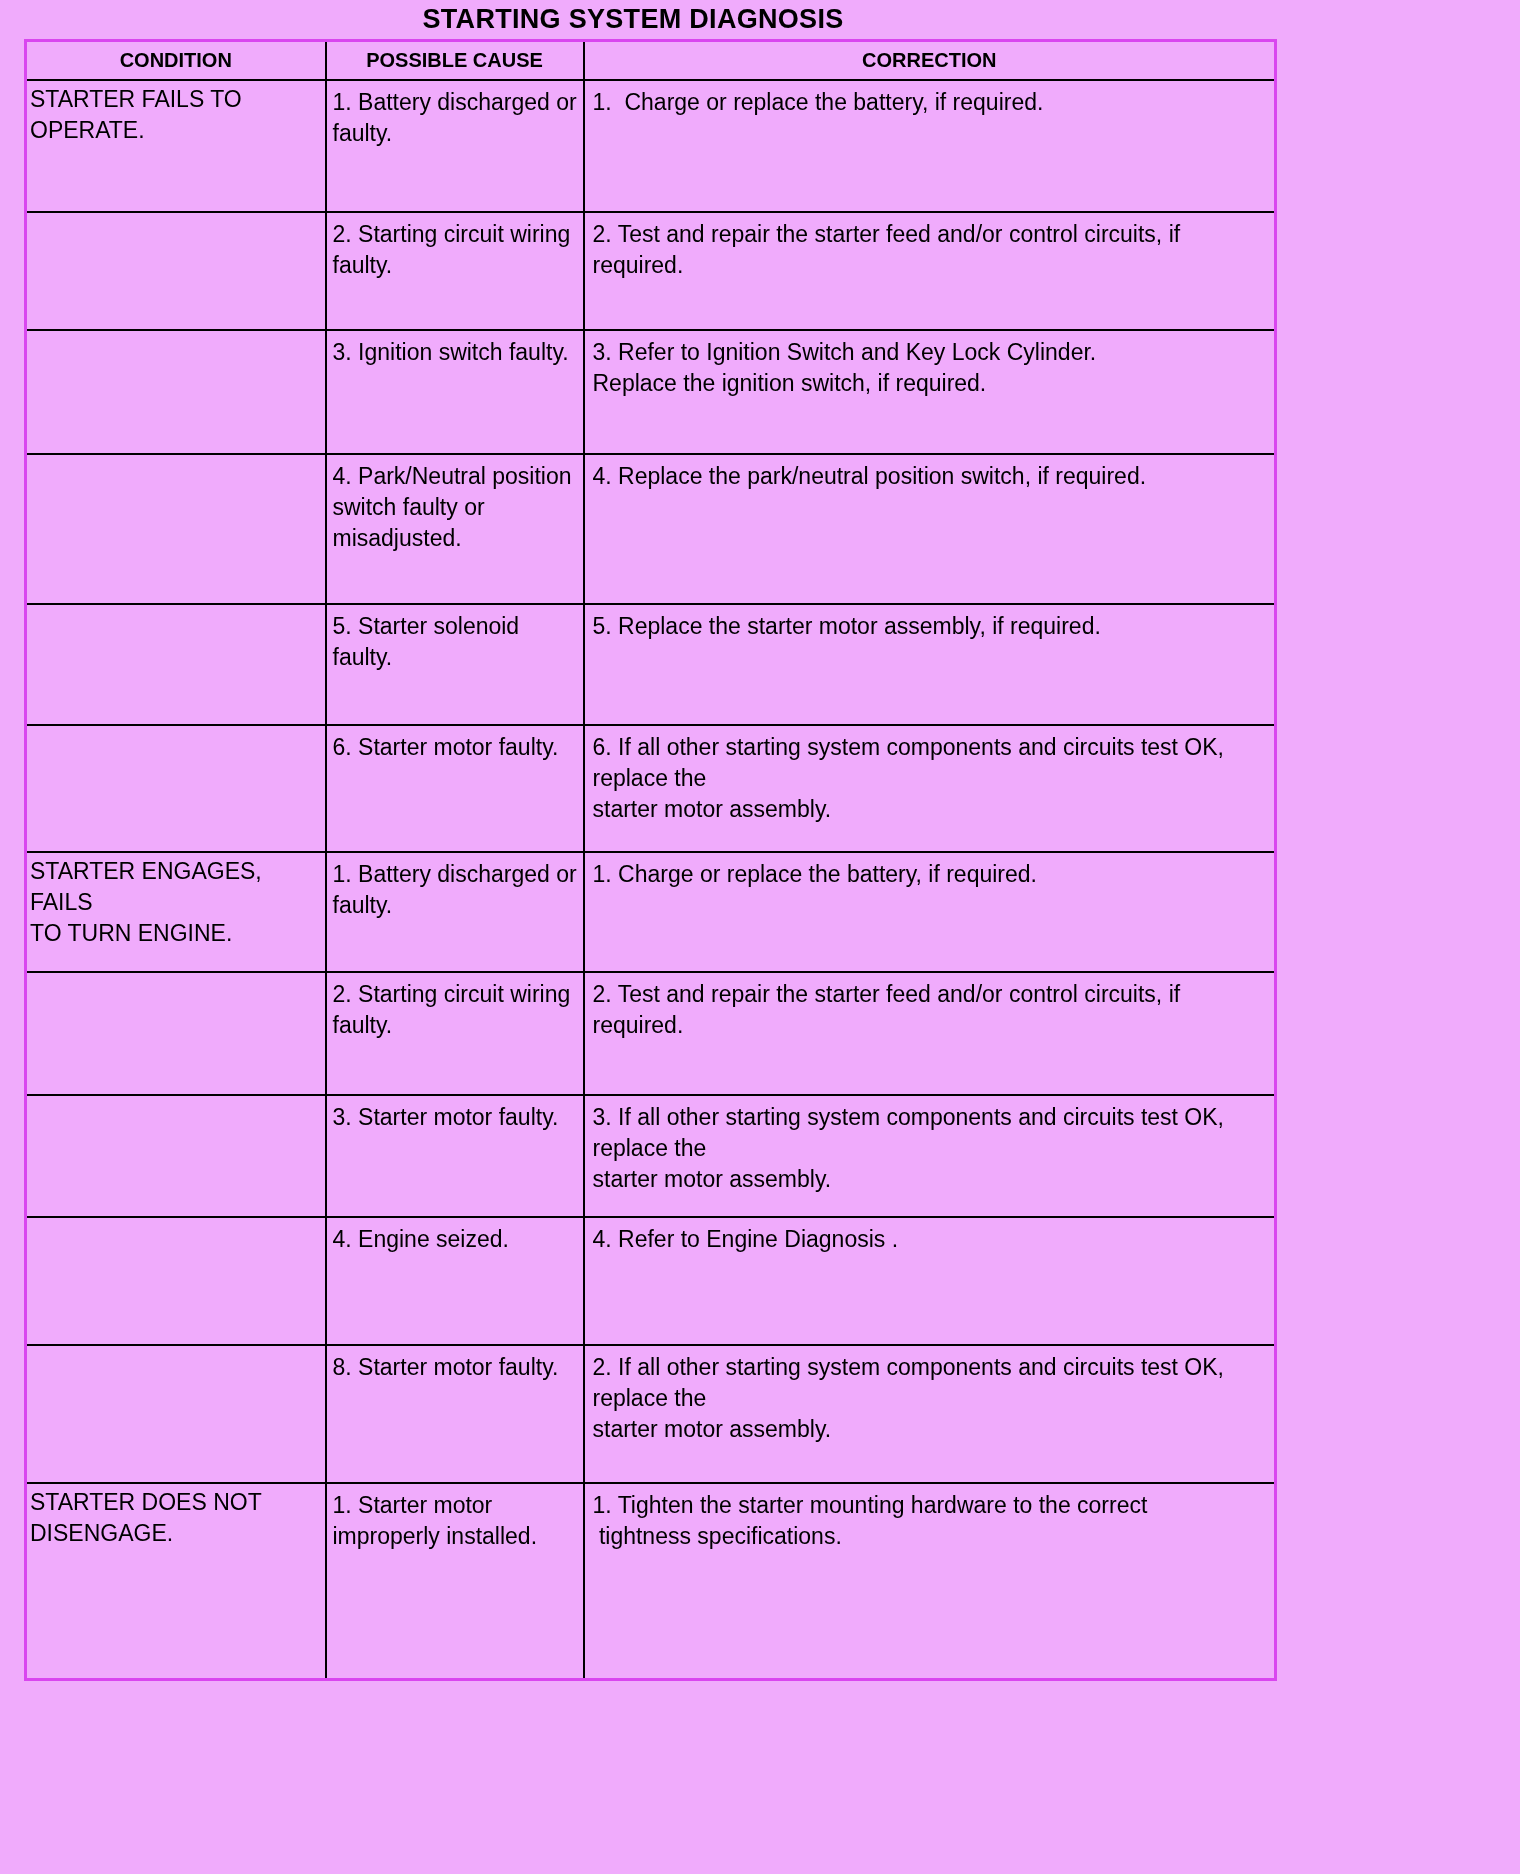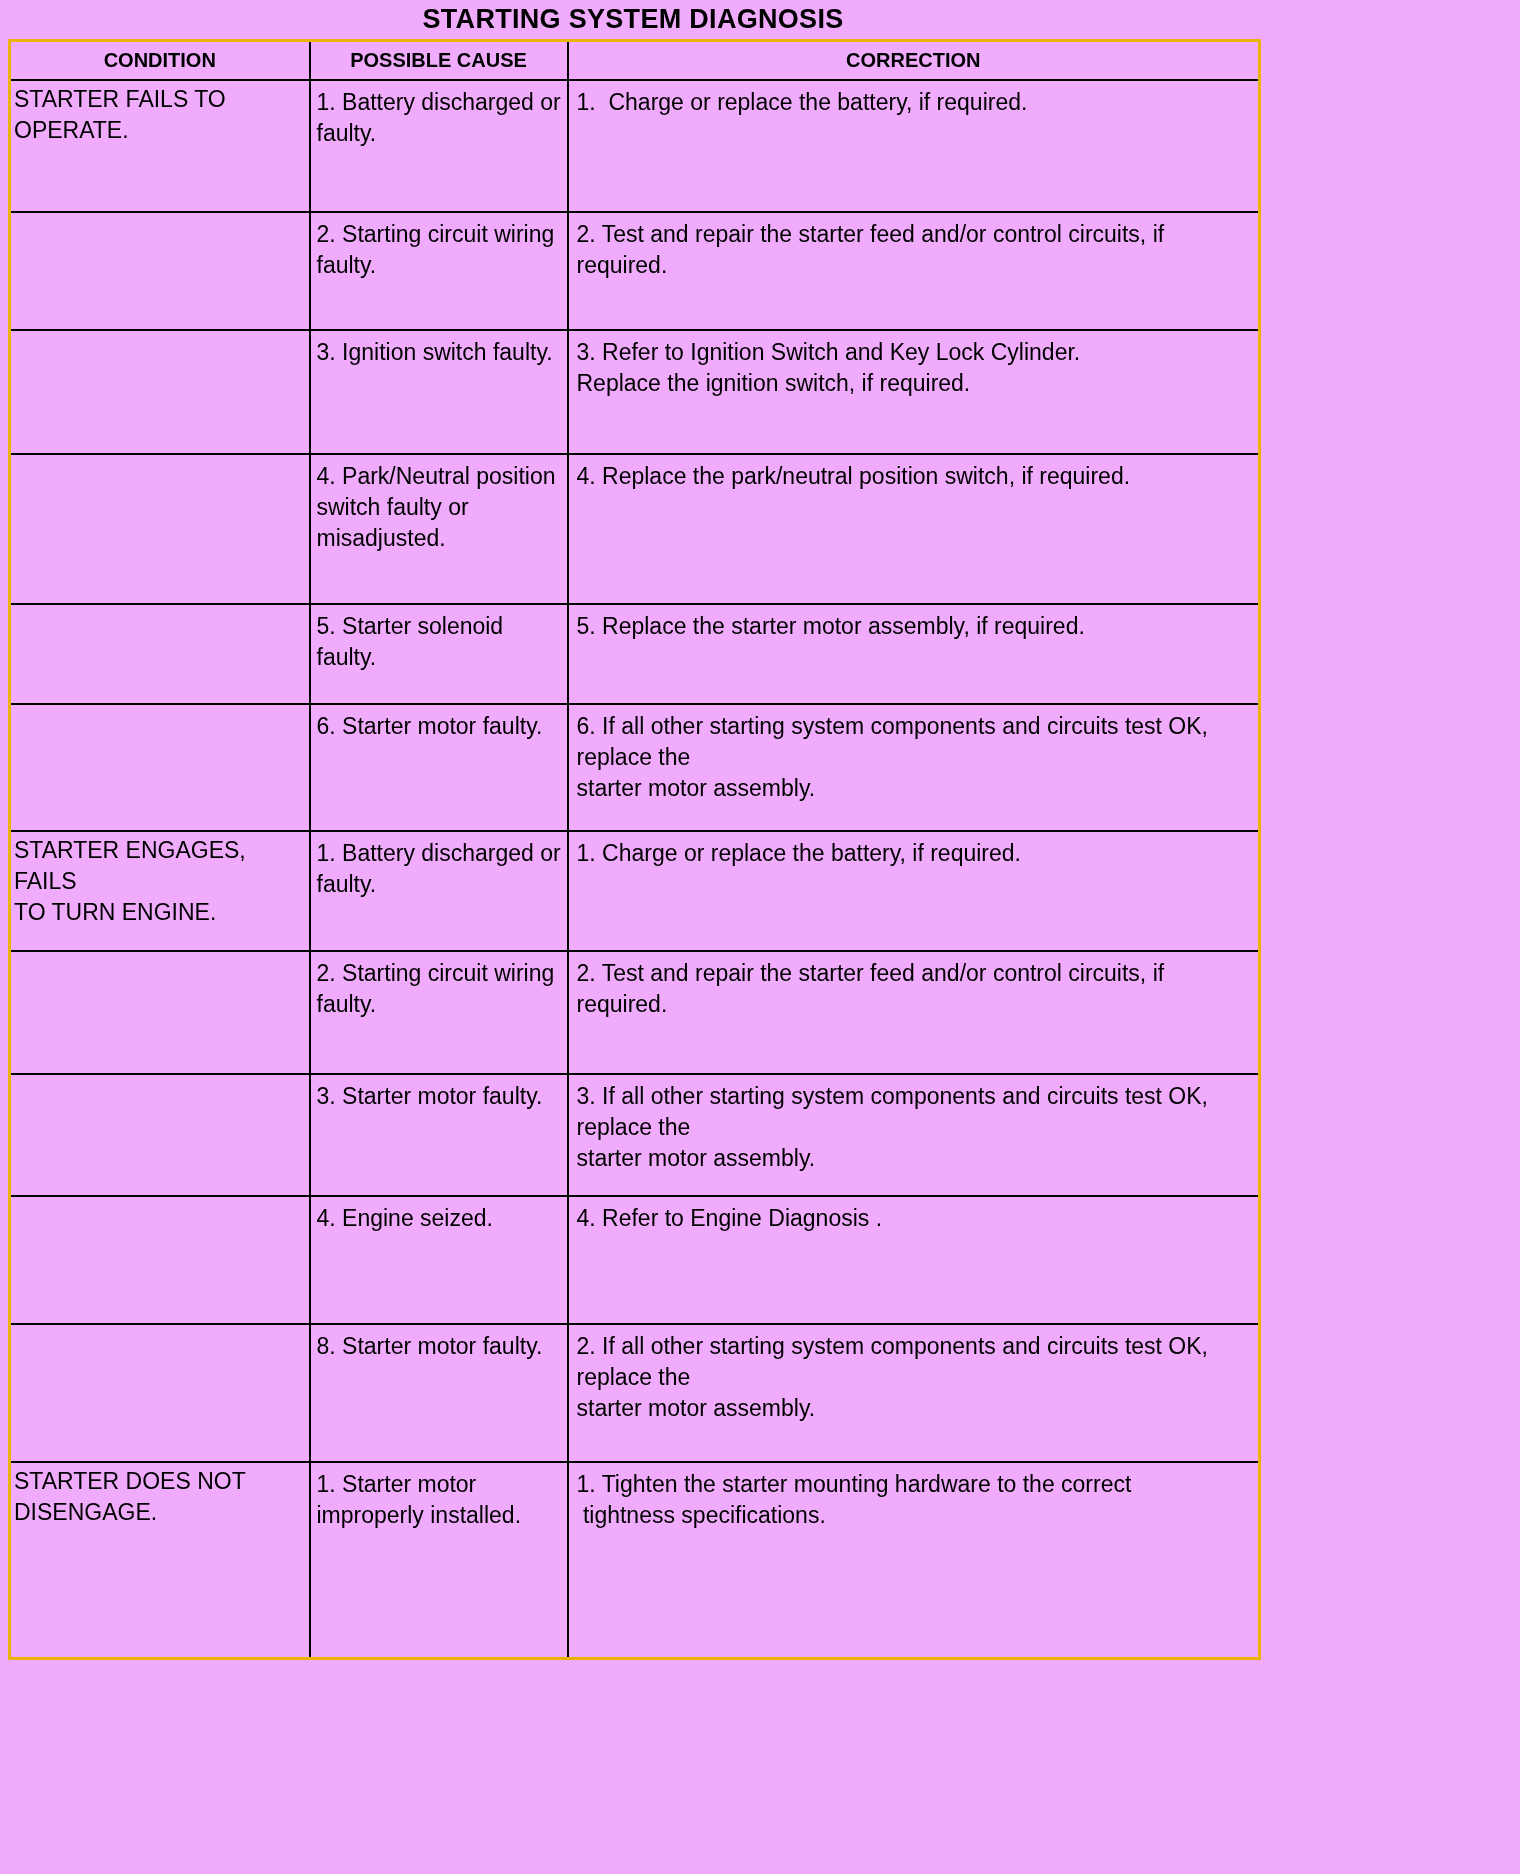--- a/index.html
+++ b/index.html
@@ -23,22 +23,22 @@
     text-align: center;
     font-weight: bold;
     font-size: 27px;
     letter-spacing: 0.3px;
     margin-bottom: 4px;
   }
   table.diag {
     border-collapse: collapse;
     table-layout: fixed;
     width: 1250px;
-    margin-left: 8px;
-    border: 3px solid #eab308;
+    margin-left: 24px;
+    border: 3px solid #d946ef;
   }
   table.diag th,
   table.diag td {
     border: 2px solid #000;
     vertical-align: top;
     font-size: 23px;
     line-height: 1.35;
     white-space: pre-wrap;
     overflow: hidden;
     box-sizing: border-box;
@@ -102,21 +102,21 @@
         <td class="corr">3. Refer to Ignition Switch and Key Lock Cylinder.
 Replace the ignition switch, if required.</td>
       </tr>
       <tr style="height:150px">
         <td class="cond"></td>
         <td class="cause">4. Park/Neutral position
 switch faulty or
 misadjusted.</td>
         <td class="corr">4. Replace the park/neutral position switch, if required.</td>
       </tr>
-      <tr style="height:100px">
+      <tr style="height:121px">
         <td class="cond"></td>
         <td class="cause">5. Starter solenoid faulty.</td>
         <td class="corr">5. Replace the starter motor assembly, if required.</td>
       </tr>
       <tr style="height:127px">
         <td class="cond"></td>
         <td class="cause">6. Starter motor faulty.</td>
         <td class="corr">6. If all other starting system components and circuits test OK, replace the
 starter motor assembly.</td>
       </tr>

